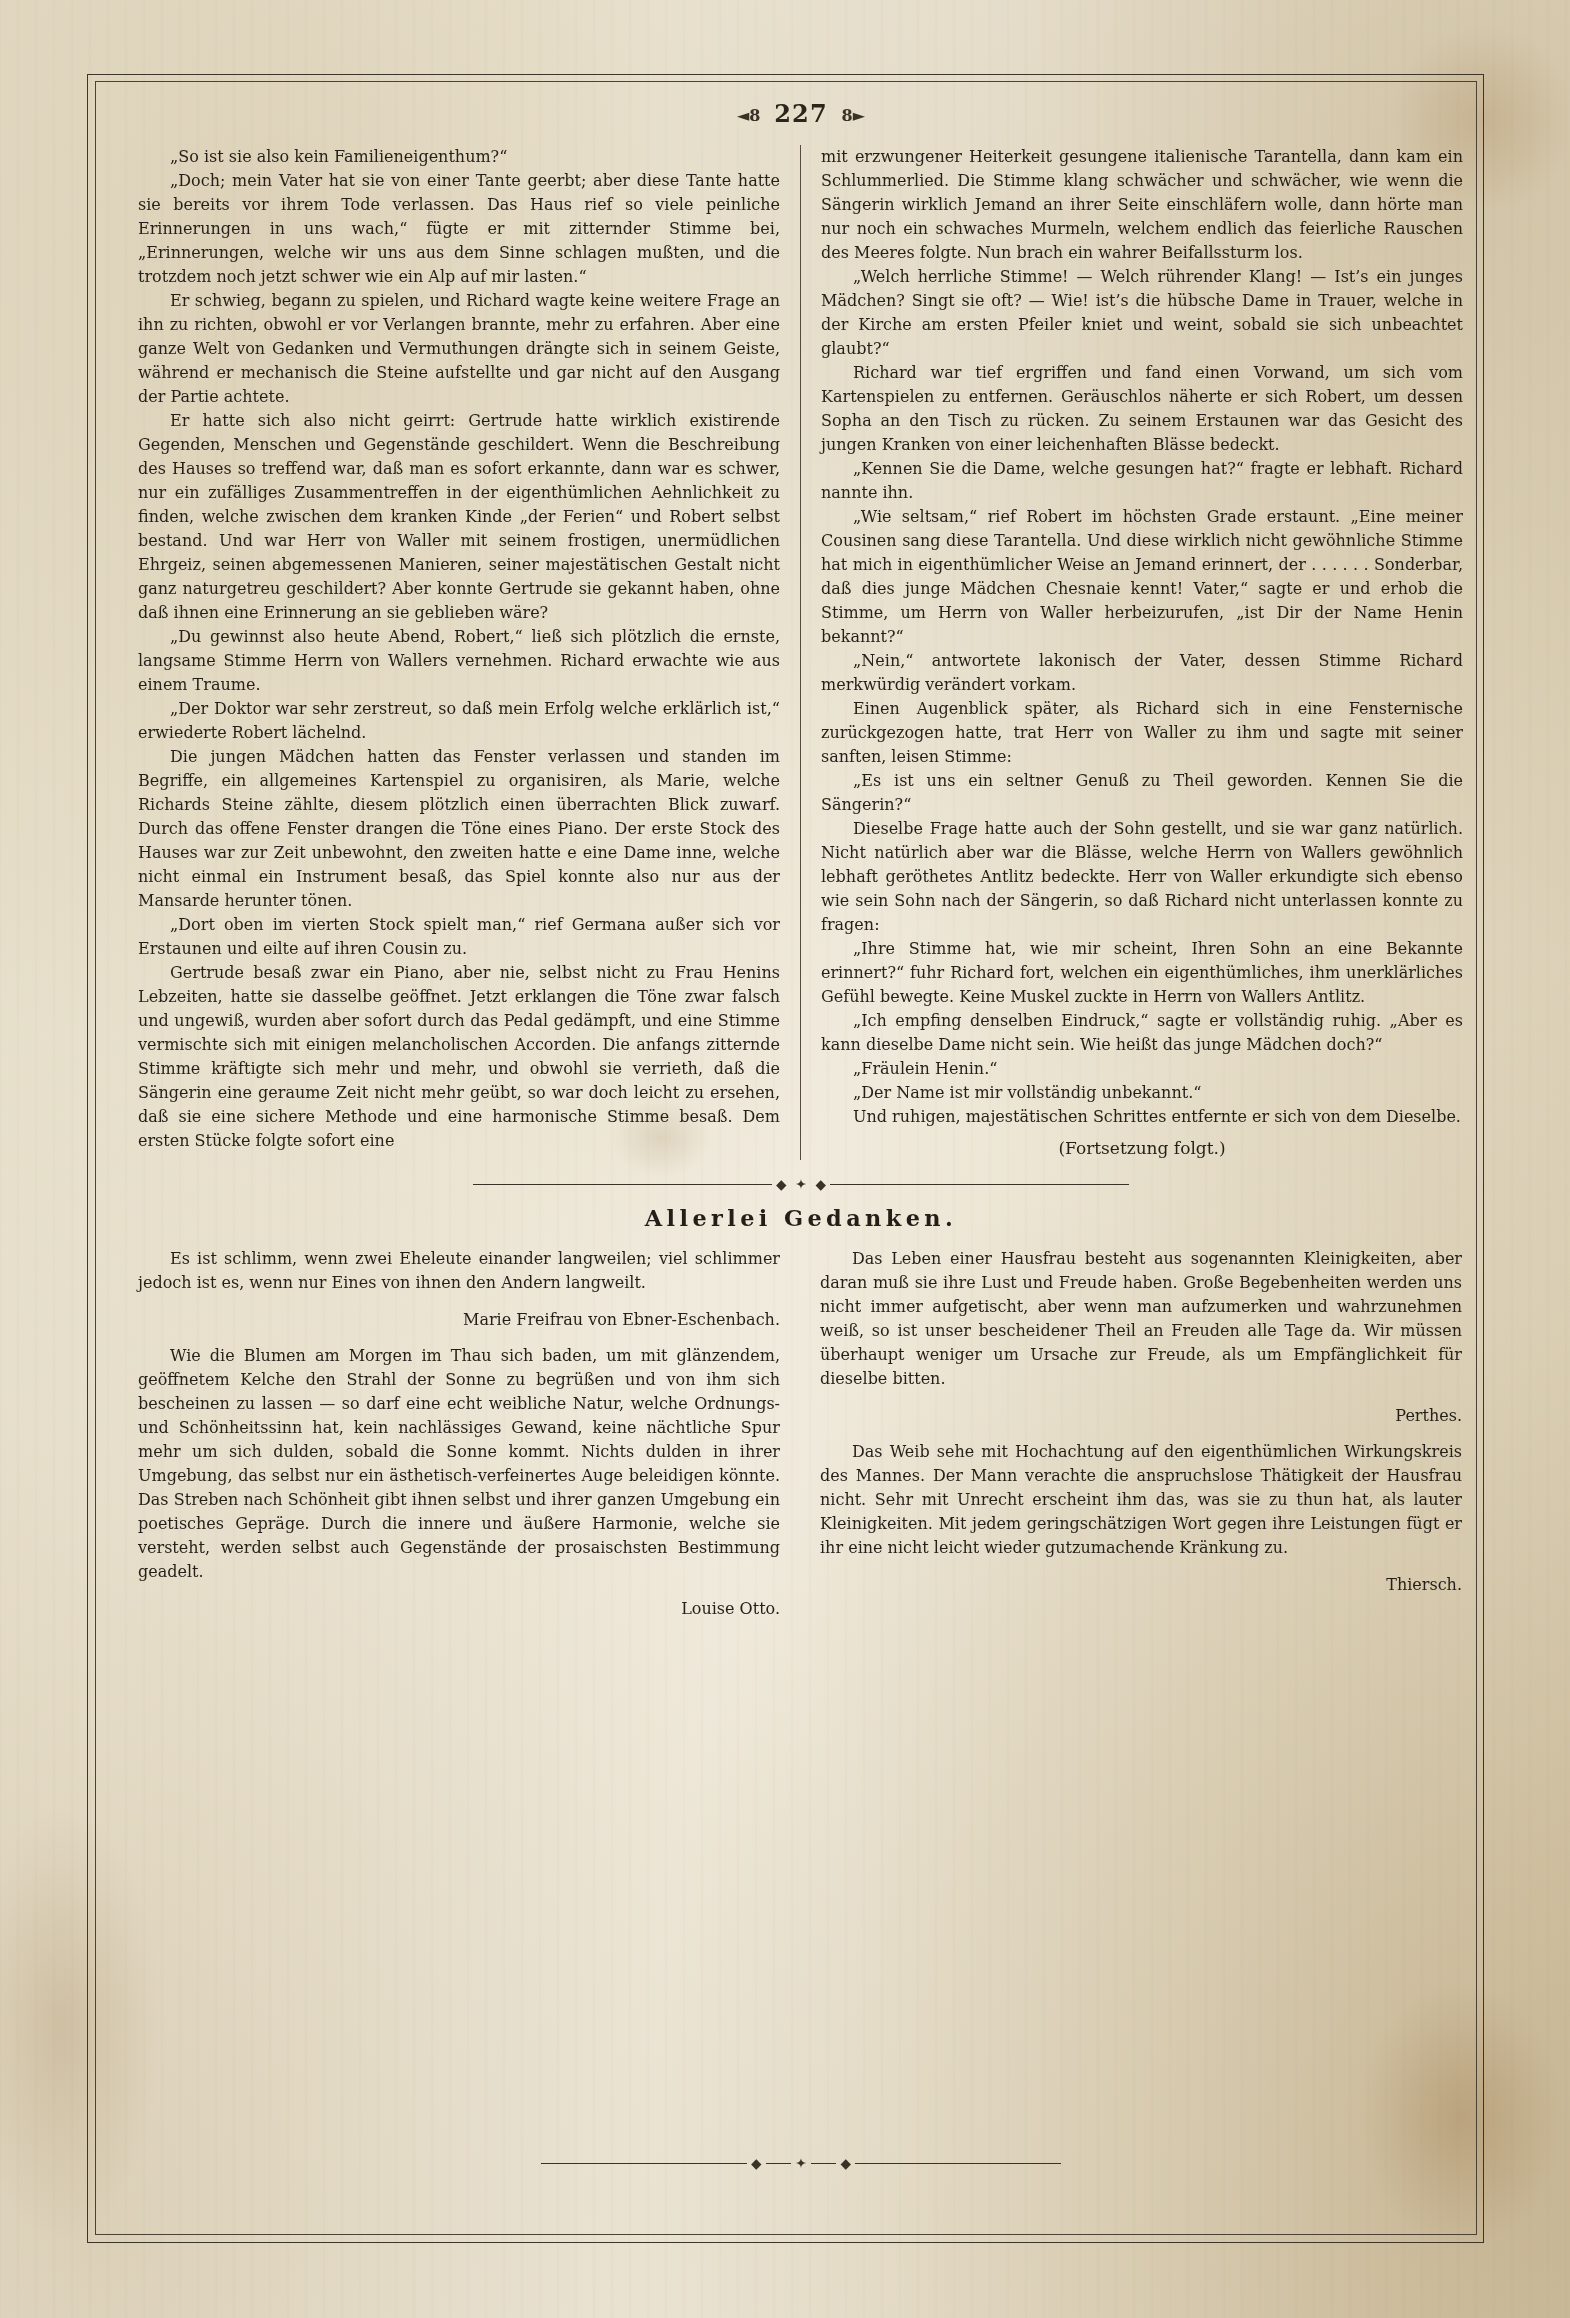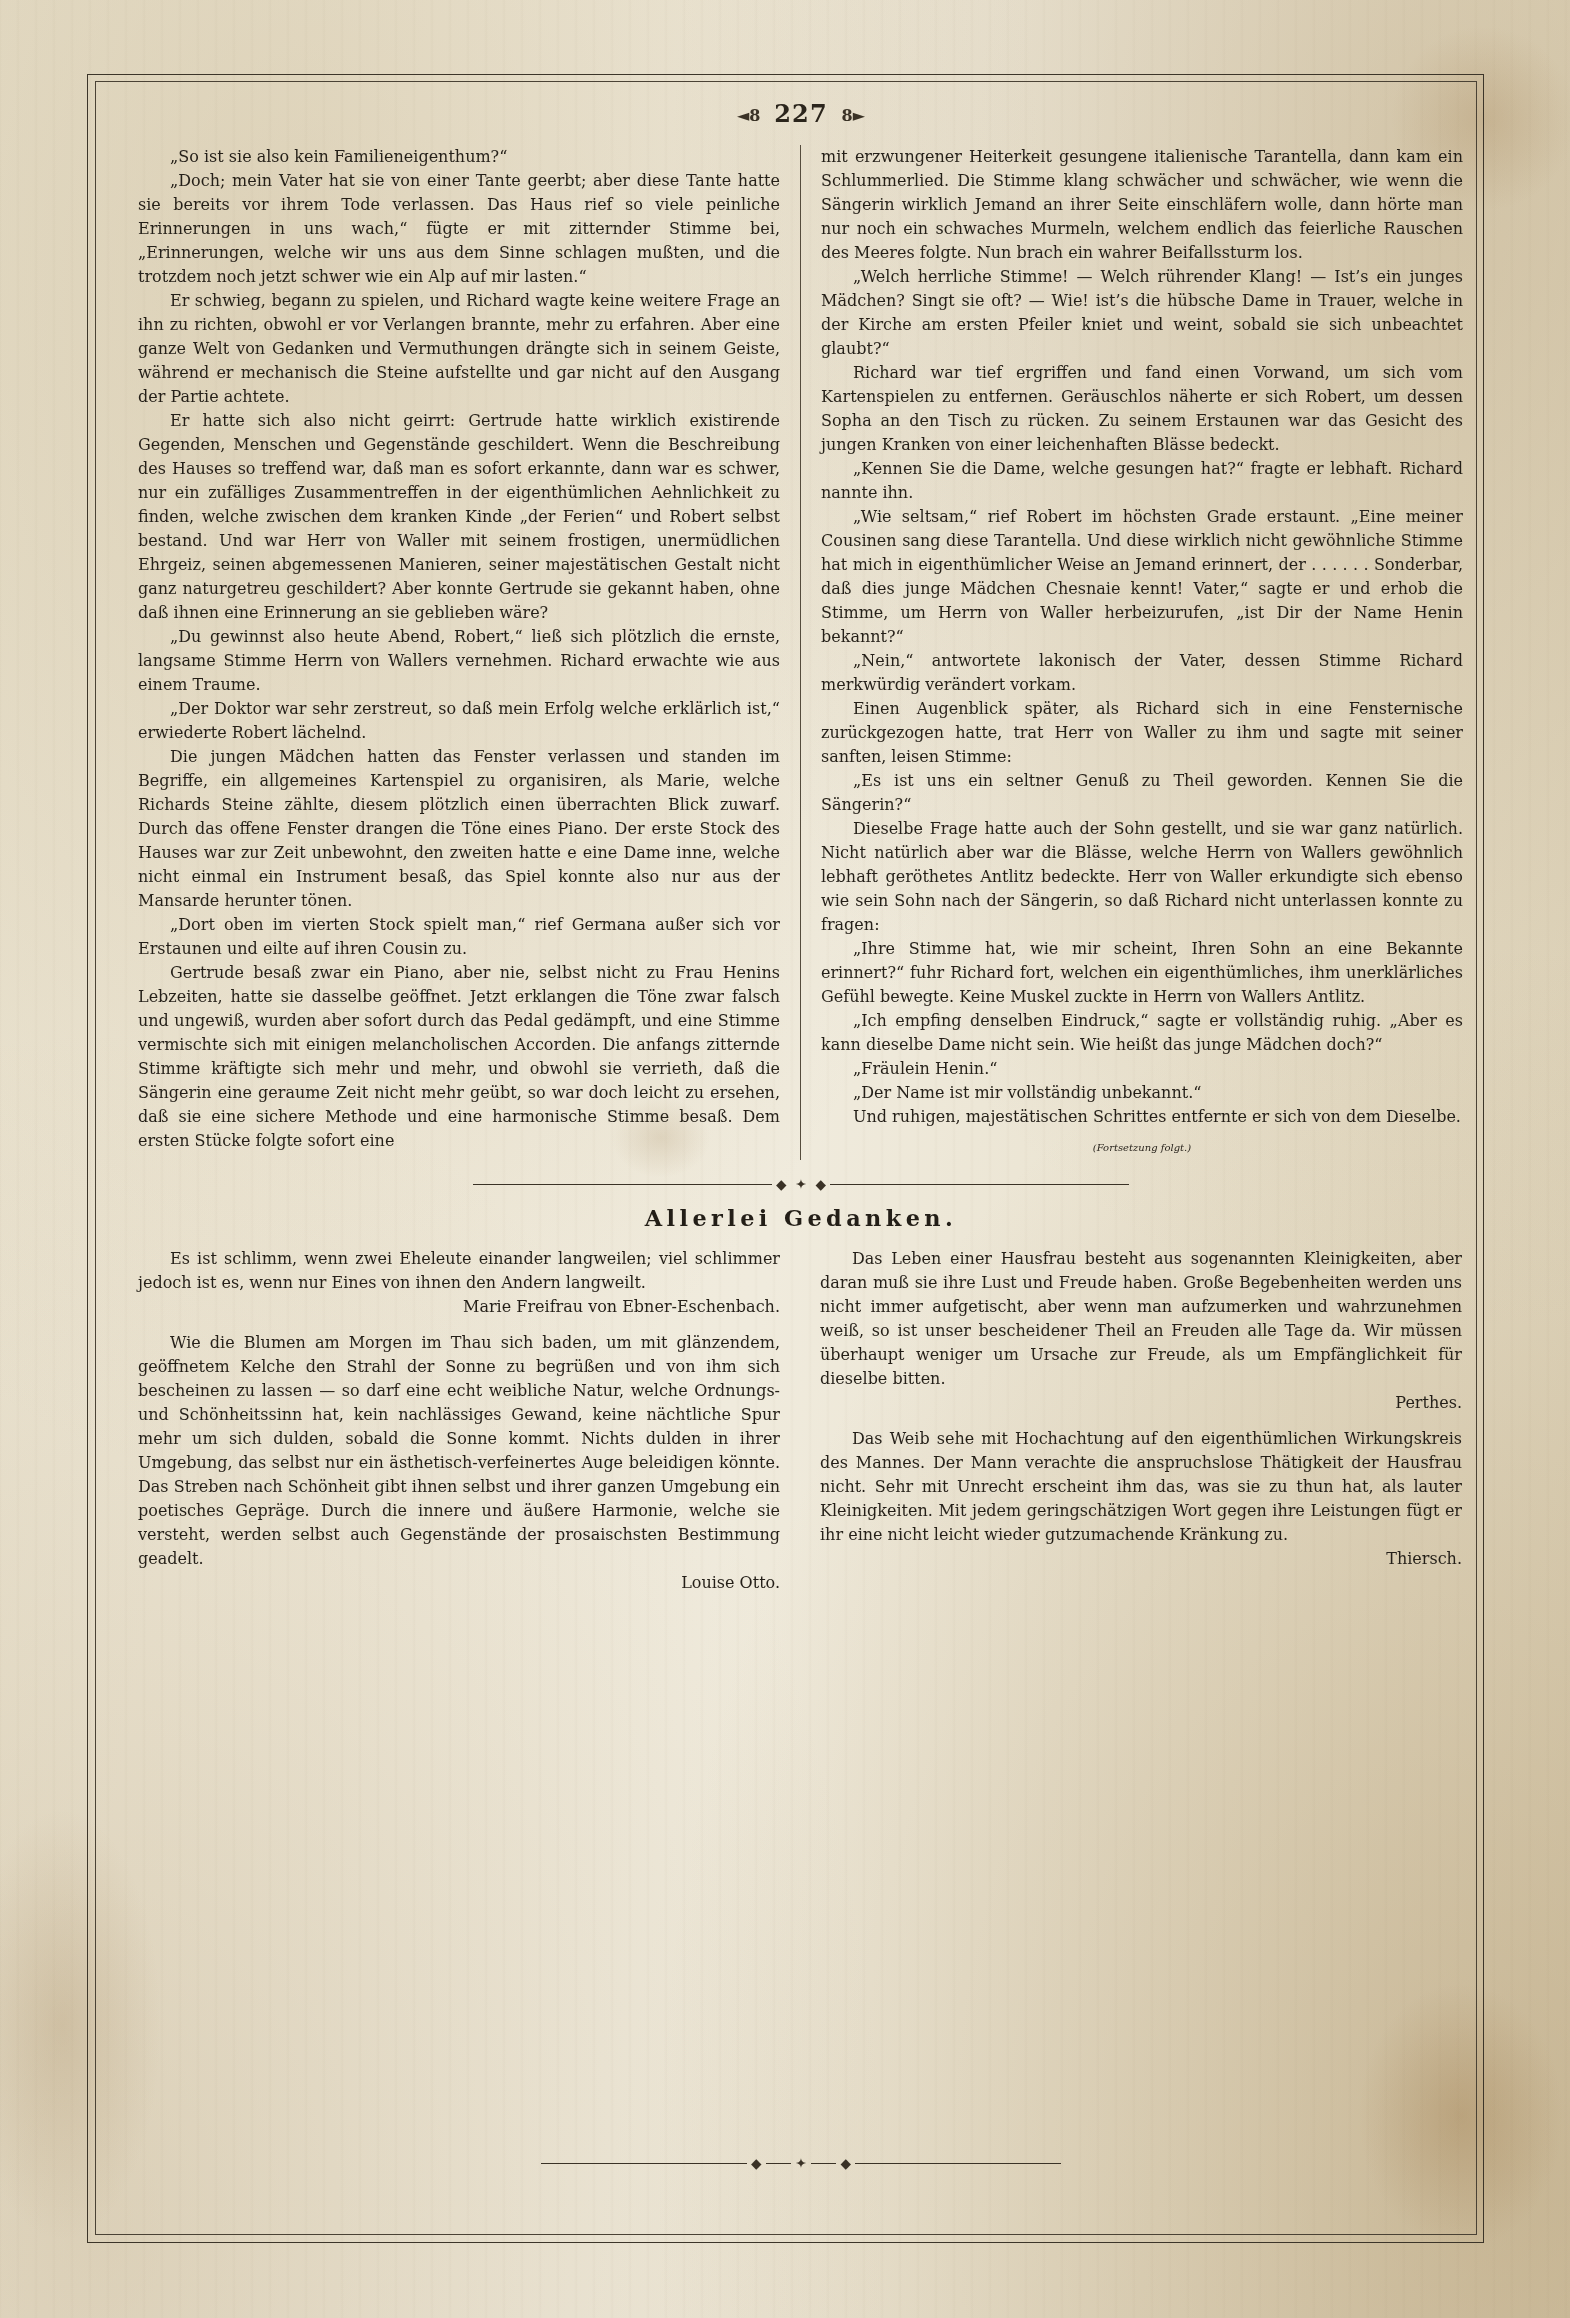--- a/index.html
+++ b/index.html
@@ -130,27 +130,26 @@
     text-align: center;
     font-size: 22.4px;
     letter-spacing: 4.4px;
     margin: 11.2px 0 16px 0;
     font-weight: bold;
     color: #231e17;
   }
   .attrib {
     text-align: right;
     font-style: normal;
-    margin-top: 0;
+    margin-top: 13px;
   }
   .cont-note {
     text-align: center;
-    font-size: 10px;
+    font-size: 17px;
     margin-top: 7.5px;
-    font-style: italic;
   }
   .spacer-sm { height: 12.5px; }
 
   .bottom-orn {
     position: absolute;
     left: 0;
     bottom: 40px;
     width: 100%;
     text-align: center;
     color: #3a3226;

